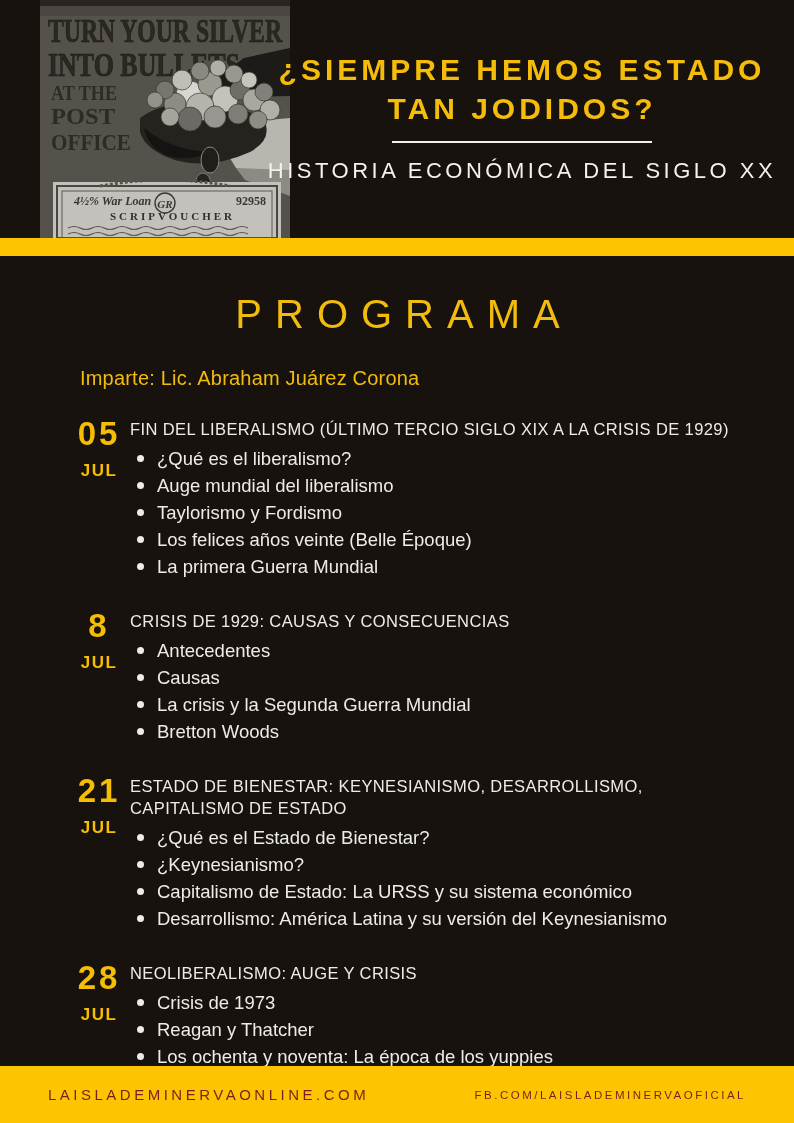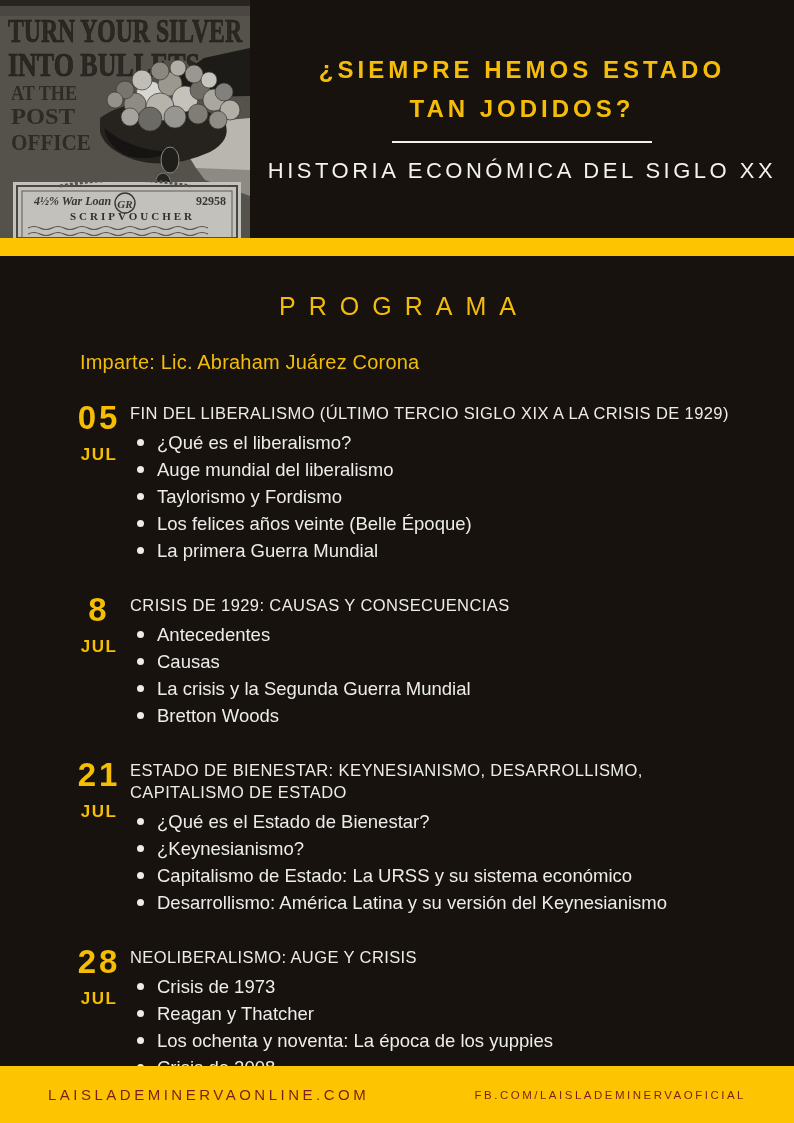--- a/index.html
+++ b/index.html
@@ -6,41 +6,41 @@
   body{
     width:794px;height:1123px;
     background:#17120e;
     font-family:"Liberation Sans",sans-serif;
     -webkit-font-smoothing:antialiased;
   }
   .poster{position:relative;width:794px;height:1123px;background:#17120e;overflow:hidden;}
 
   
   .hero{position:relative;height:238px;}
-  .hero-art{position:absolute;left:0;top:0;width:250px;height:238px;}
+  .hero-art{position:absolute;left:0;top:0;width:250px;height:238px;padding-left:40px;}
   .hero-copy{
     position:absolute;left:250px;top:0;right:0;height:238px;
     display:flex;flex-direction:column;align-items:center;
     padding-top:50px;box-sizing:border-box;
   }
   .hero-title{
-    margin:0;color:#f5bd09;font-size:24px;font-weight:bold;
+    margin:0;color:#f5bd09;font-size:30px;font-weight:bold;
     letter-spacing:4px;text-align:center;line-height:39px;
   }
   .hero-title .tline{display:block;}
   .title-divider{width:260px;height:2px;background:#f3f1ec;margin:13px 0 15px;}
   .hero-subtitle{color:#f3f2ef;font-size:22px;letter-spacing:3.5px;white-space:nowrap;}
 
   
   .band{height:18px;background:#fdc501;}
 
   
   .program-title{
     margin:36px 0 0 14px;text-align:center;
-    color:#f2bc0c;font-size:25px;font-weight:400;letter-spacing:13px;
+    color:#f2bc0c;font-size:40px;font-weight:400;letter-spacing:13px;
   }
   .instructor{
     margin:30px 0 0 80px;color:#f2bc0c;font-size:20px;letter-spacing:0.2px;
   }
   #sessions{margin-top:27px;}
   .session{display:flex;padding:0 52px 0 70px;margin-bottom:29px;}
   .date-col{width:58px;flex:none;text-align:center;color:#f5be02;}
   .date-day{font-size:33px;font-weight:bold;letter-spacing:3px;line-height:1;}
   .date-month{font-size:17px;font-weight:bold;letter-spacing:1.5px;margin-top:11px;}
   .session-content{flex:1;min-width:0;margin-left:2px;}

